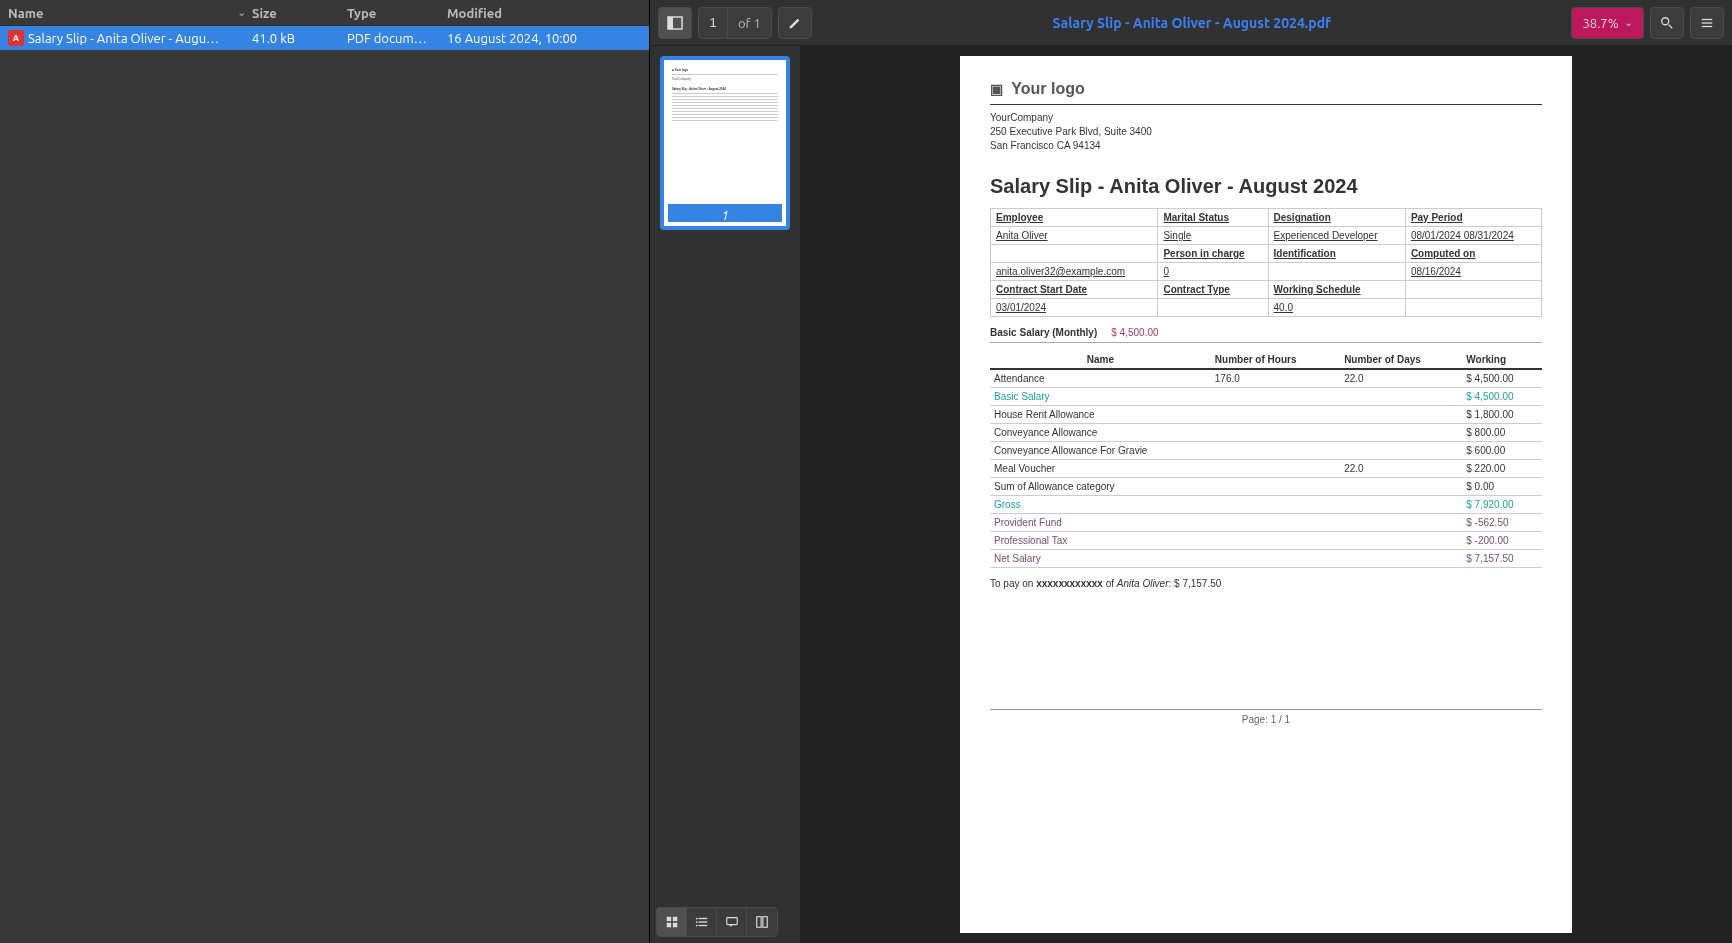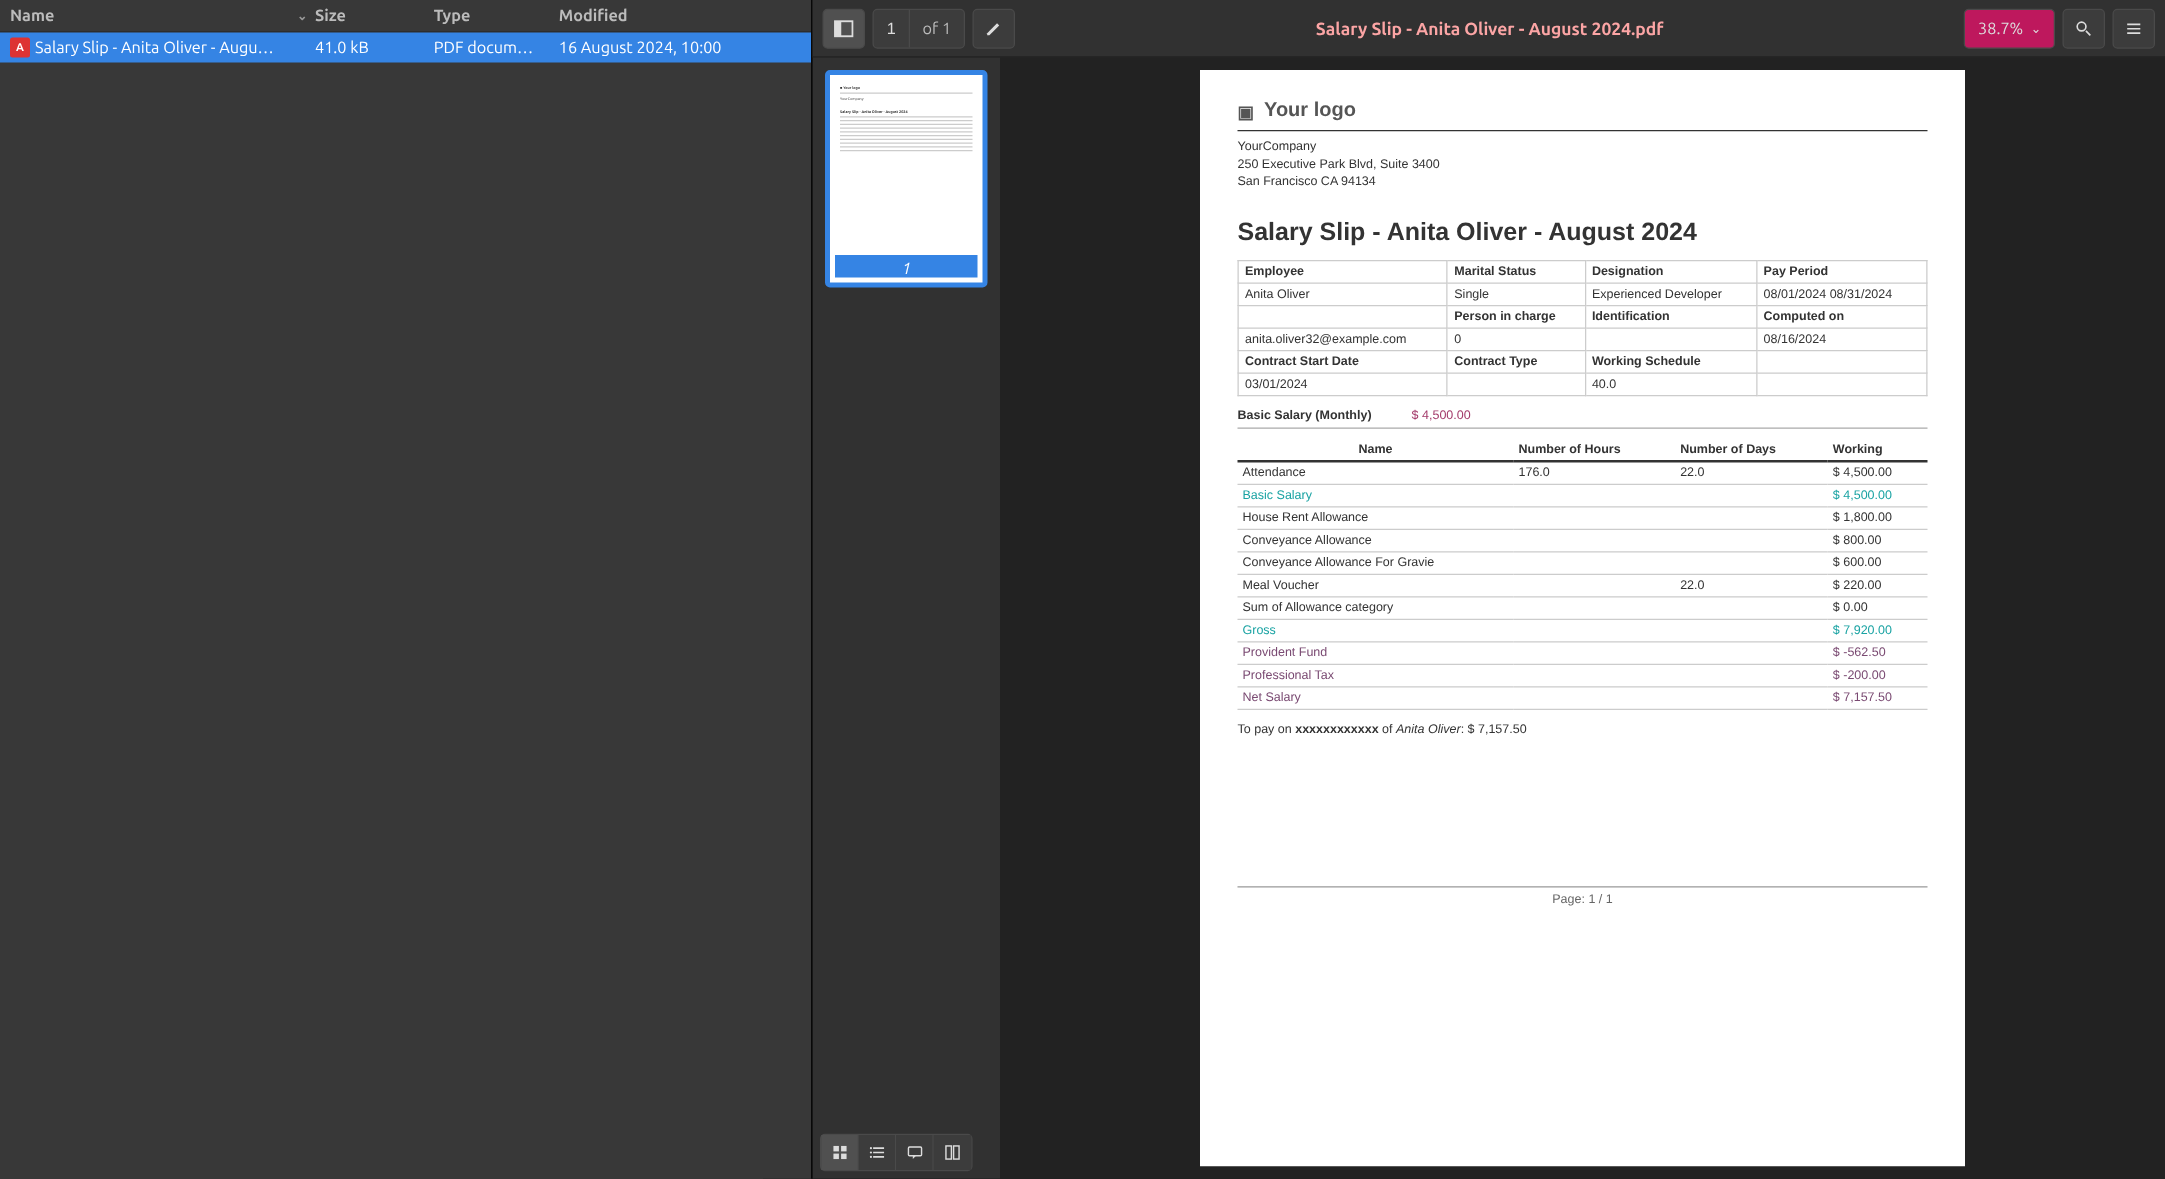--- a/index.html
+++ b/index.html
@@ -85,21 +85,21 @@
 .page-group {
   display: flex; align-items: center; gap: 0;
   background: #3c3c3c; border: 1px solid #4a4a4a; border-radius: 4px;
   height: 32px; padding: 0;
 }
 .page-input {
   background: transparent; border: none; color: #ddd; width: 28px;
   text-align: center; font-size: 13px; height: 100%;
 }
 .page-total { padding: 0 10px; border-left: 1px solid #4a4a4a; height:100%; display:flex; align-items:center; color:#bbb; }
-.toolbar-title { flex: 1; text-align: center; font-weight: bold; color: #fca5a5; font-size: 14px; }
+.toolbar-title { flex: 1; text-align: center; font-weight: bold; color: #3b82f6; font-size: 14px; }
 .zoom-group {
   display: flex; align-items: center; gap: 6px;
   background: #be185d; border: 1px solid #4a4a4a; border-radius: 4px;
   height: 32px; padding: 0 10px;
 }
 .chevron { font-size: 10px; }
 
 
 .content-area { flex: 1; display: flex; overflow: hidden; position: relative; }
 
@@ -158,24 +158,24 @@
   background: #fff;
   color: #333;
   padding: 24px 30px;
   font-family: Arial, sans-serif;
   font-size: 11px;
 }
 .logo-row { display:flex; align-items:center; gap: 8px; font-size: 16px; font-weight:bold; color:#555; border-bottom: 1px solid #333; padding-bottom:6px; }
 .logo-icon { font-size: 14px; }
 .company-block { margin-top: 6px; font-size: 10px; line-height: 1.4; }
 .doc-title { font-size: 20px; margin: 22px 0 10px; color:#333; }
-.info-table { width:100%; border-collapse: collapse; }
+.info-table { width:100%; border-collapse: collapse; text-decoration: underline; }
 .info-table td { border: 1px solid #ccc; padding: 3px 5px; font-size: 10px; }
 .info-table .hd { font-weight: bold; background: #fff; }
-.basic-row { margin-top: 10px; display:flex; gap: 32px; border-bottom: 1px solid #aaa; padding-bottom: 4px; font-size: 10px;}
+.basic-row { margin-top: 10px; display:flex; gap: 14px; border-bottom: 1px solid #aaa; padding-bottom: 4px; font-size: 10px;}
 .basic-row .val { color: #a33a6a; }
 .line-table { width:100%; border-collapse: collapse; margin-top: 8px; }
 .line-table th { font-weight: bold; border-bottom: 2px solid #333; padding: 3px 4px; font-size: 10px; }
 .line-table td { border-bottom: 1px solid #ccc; padding: 3px 4px; font-size: 10px; }
 .txt-r { text-align: left; }
 .teal { color: #1aa3a3; }
 .purple { color: #7a4a72; }
 .pay-line { margin-top: 10px; font-size: 10px; }
 .page-footer { margin-top: 120px; border-top: 1px solid #999; text-align:center; font-size:10px; padding-top:4px; color:#666; }
 

